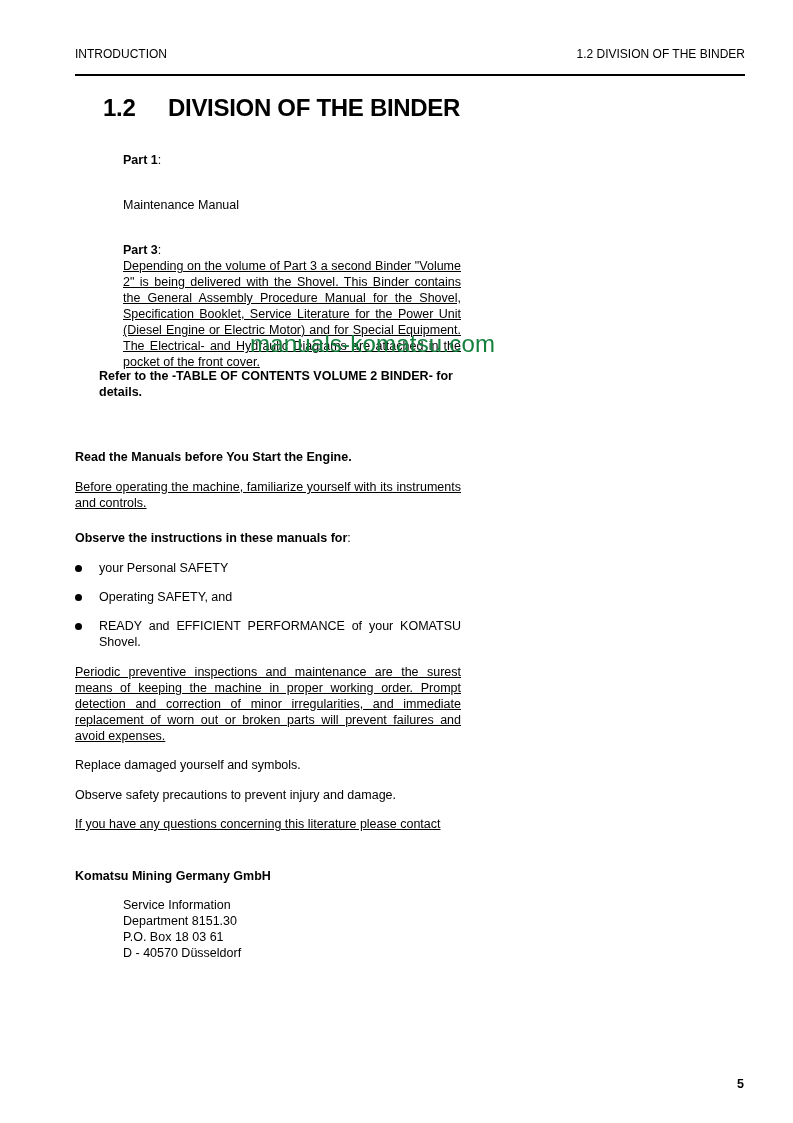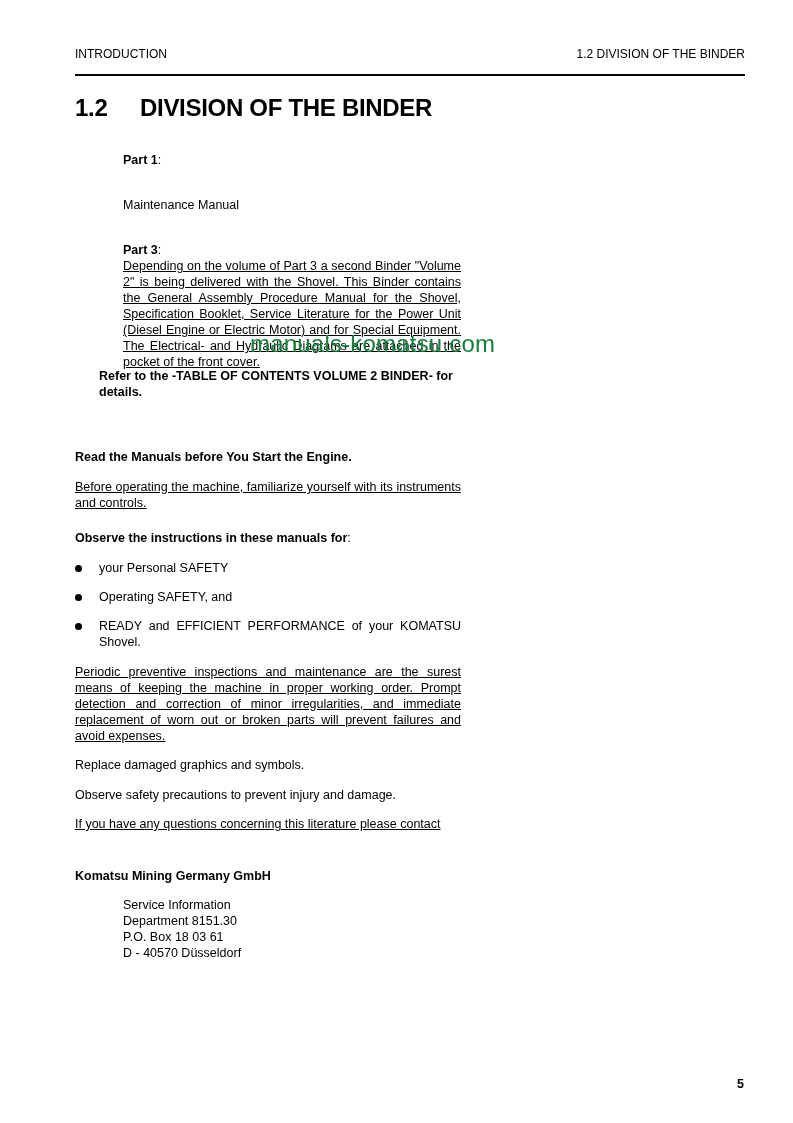--- a/index.html
+++ b/index.html
@@ -6,21 +6,21 @@
   body {
     width: 793px; height: 1123px; position: relative; overflow: hidden;
     font-family: "Liberation Sans", sans-serif; color: #000;
   }
   .abs { position: absolute; }
   .running-head { font-size: 12px; top: 47px; }
   .running-head.left { left: 75px; }
   .running-head.right { right: 48px; }
   .head-rule { left: 75px; top: 74px; width: 670px; height: 2px; background: #000; }
   .section-title { left: 75px; top: 94px; font-size: 24px; font-weight: bold; letter-spacing: -0.3px; }
-  .section-title .num { display: inline-block; width: 65px; }
+  .section-title .num { display: inline-block; width: 65px; margin-left: 28px; }
   .col { left: 75px; width: 386px; font-size: 12.5px; line-height: 16px; }
   .col p { margin: 0; padding-left: 48px; }
   .b { font-weight: bold; }
   .justify { text-align: justify; text-decoration: underline; }
   .refer { left: 99px; width: 362px; font-size: 12.5px; line-height: 16px; font-weight: bold; }
   .bullet-row { position: absolute; left: 75px; width: 386px; font-size: 12.5px; line-height: 16px; }
   .bullet-dot { position: absolute; left: 0; top: 5px; width: 7px; height: 7px; border-radius: 50%; background: #000; }
   .bullet-text { margin-left: 24px; }
   .watermark { left: 250px; top: 330px; font-size: 24px; color: #15803d; letter-spacing: 0.2px; }
   .page-num { right: 49px; top: 1077px; font-size: 12.5px; font-weight: bold; }
@@ -68,21 +68,21 @@
 <div class="bullet-row" style="top:589px;">
   <span class="bullet-dot"></span>
   <div class="bullet-text">Operating SAFETY, and</div>
 </div>
 <div class="bullet-row" style="top:606px;margin-top:12px;">
   <span class="bullet-dot"></span>
   <div class="bullet-text" style="text-align:justify; text-align-last:auto;">READY and EFFICIENT PERFORMANCE of your KOMATSU Shovel.</div>
 </div>
 
 <div class="abs col justify" style="top:664px;">Periodic preventive inspections and maintenance are the surest means of keeping the machine in proper working order. Prompt detection and correction of minor irregularities, and immediate replacement of worn out or broken parts will prevent failures and avoid expenses.</div>
-<div class="abs col" style="top:757px;">Replace damaged graphics and symbols.</div>
+<div class="abs col" style="top:757px;">Replace damaged yourself and symbols.</div>
 <div class="abs col" style="top:787px;">Observe safety precautions to prevent injury and damage.</div>
 <div class="abs col justify" style="top:816px; hyphens:auto;" lang="en">If you have any questions concerning this literature please contact</div>
 
 <div class="abs col b" style="top:868px;">Komatsu Mining Germany GmbH</div>
 
 <div class="abs col" style="top:897px;">
   <p>Service Information</p>
   <p>Department 8151.30</p>
   <p>P.O. Box 18 03 61</p>
   <p>D - 40570 Düsseldorf</p>

